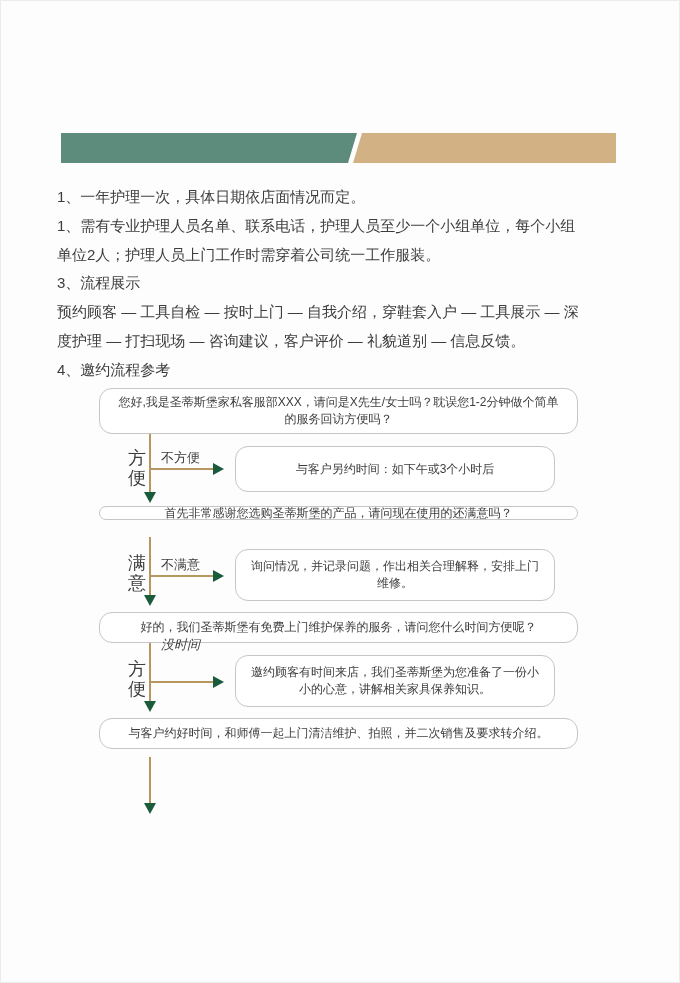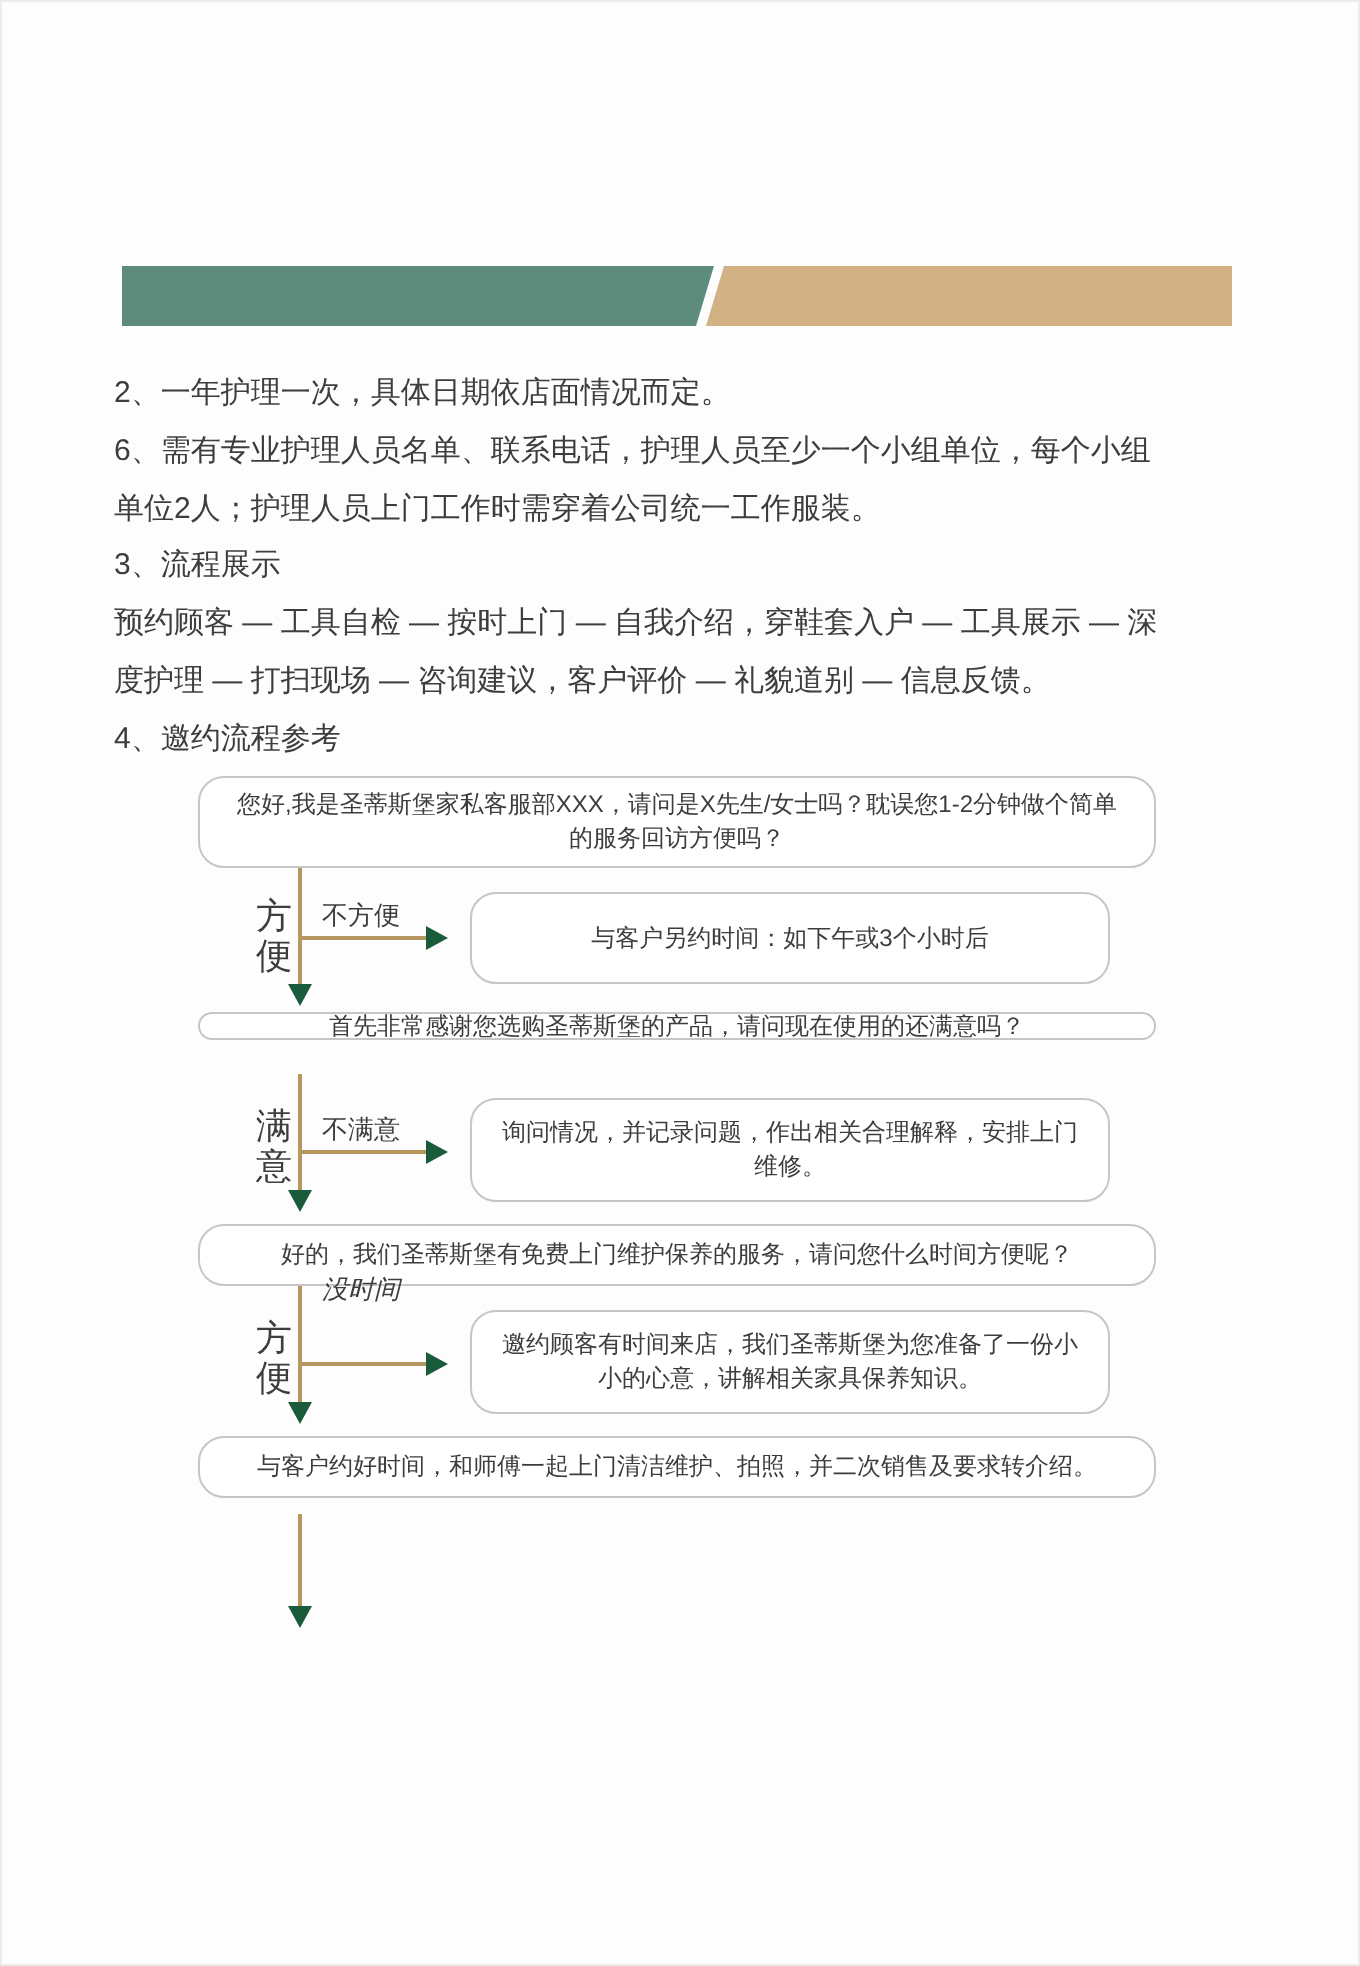--- a/index.html
+++ b/index.html
@@ -64,22 +64,22 @@
 <body>
 
 <div class="page">
 
   <div class="hdr-green">
     <span class="hdr-title">第四章　售后增值服务/定期护理</span>
   </div>
   <div class="hdr-tan"></div>
 
   <div class="body-text">
-    <div class="bline">2、一年护理一次，具体日期依店面情况而定。</div>
-    <div class="bline">6、需有专业护理人员名单、联系电话，护理人员至少一个小组单位，每个小组</div>
+    <div class="bline">1、一年护理一次，具体日期依店面情况而定。</div>
+    <div class="bline">1、需有专业护理人员名单、联系电话，护理人员至少一个小组单位，每个小组</div>
     <div class="bline">单位2人；护理人员上门工作时需穿着公司统一工作服装。</div>
     <div class="bline">3、流程展示</div>
     <div class="bline">预约顾客 — 工具自检 — 按时上门 — 自我介绍，穿鞋套入户 — 工具展示 — 深</div>
     <div class="bline">度护理 — 打扫现场 — 咨询建议，客户评价 — 礼貌道别 — 信息反馈。</div>
     <div class="bline">4、邀约流程参考</div>
   </div>
 
   <div class="fbox main" style="top:388px;height:46px;">您好,我是圣蒂斯堡家私客服部XXX，请问是X先生/女士吗？耽误您1-2分钟做个简单的服务回访方便吗？</div>
 
   <div class="vline" style="left:149px;top:434px;height:58px;"></div>

